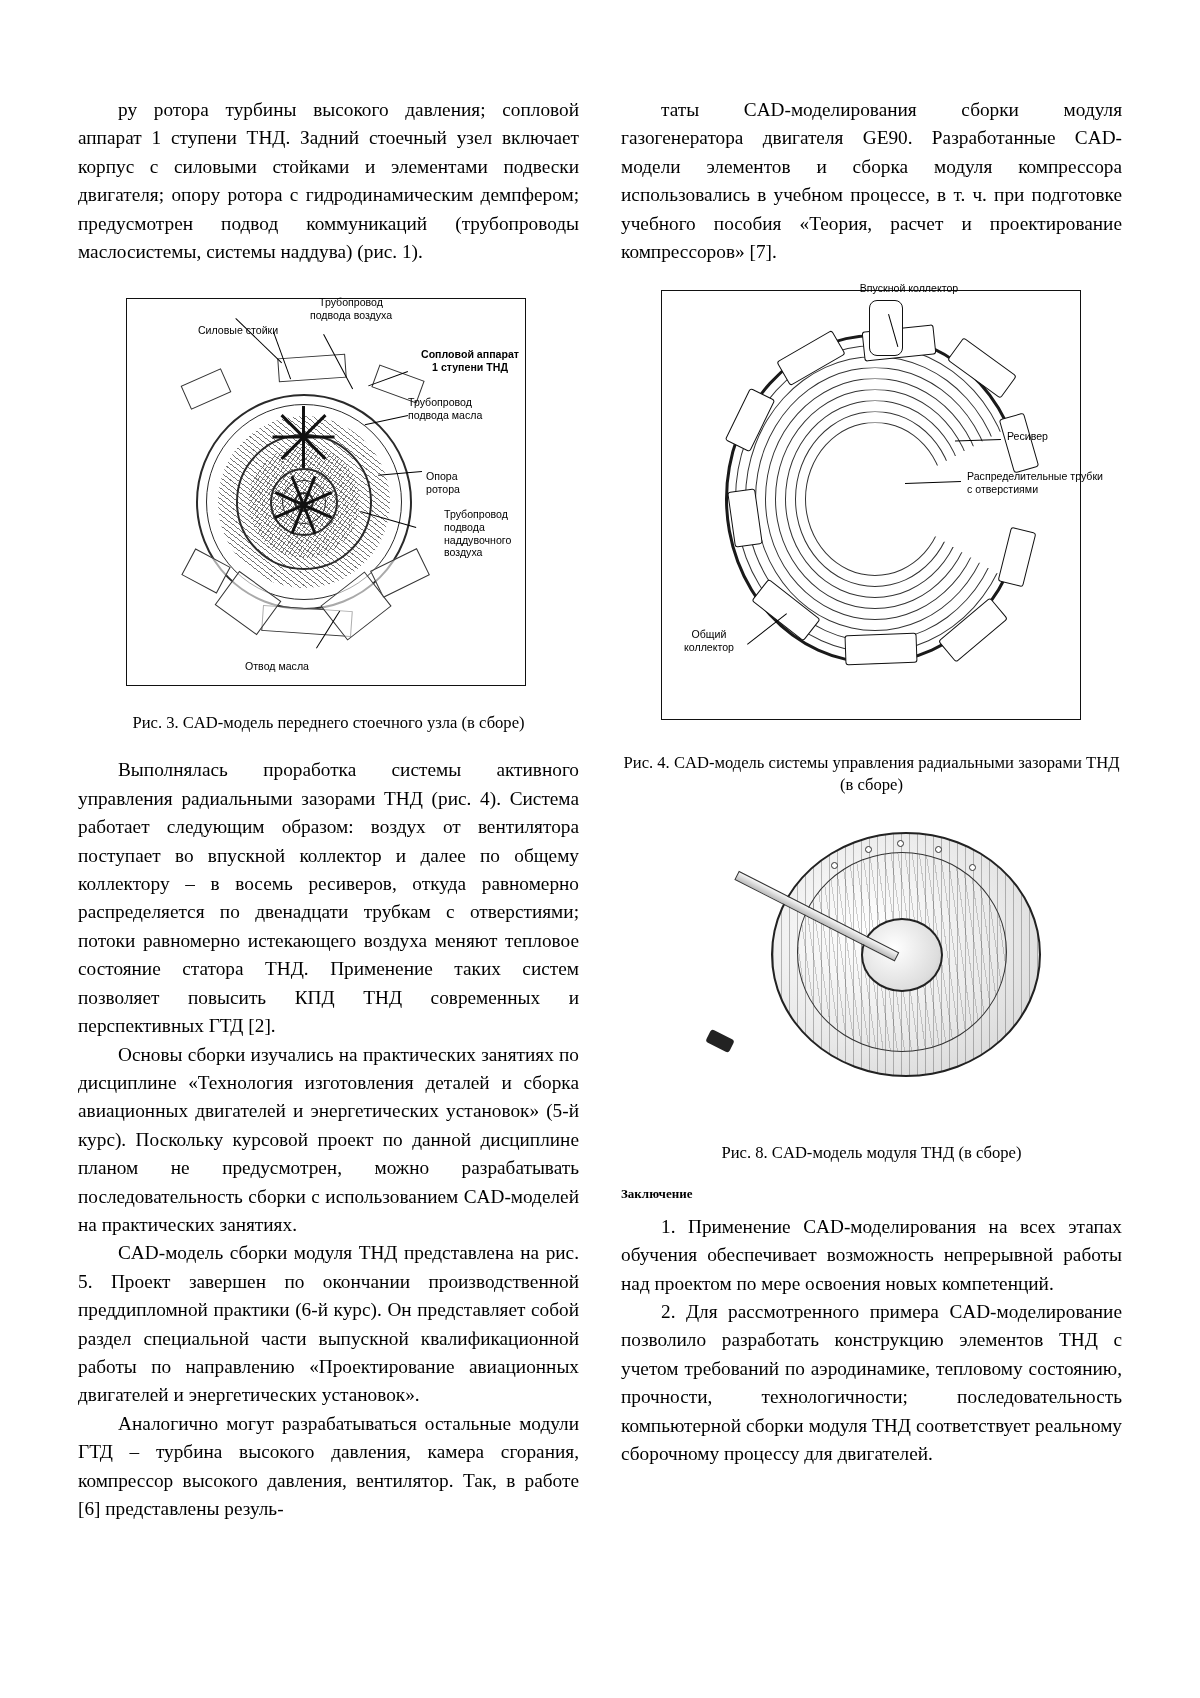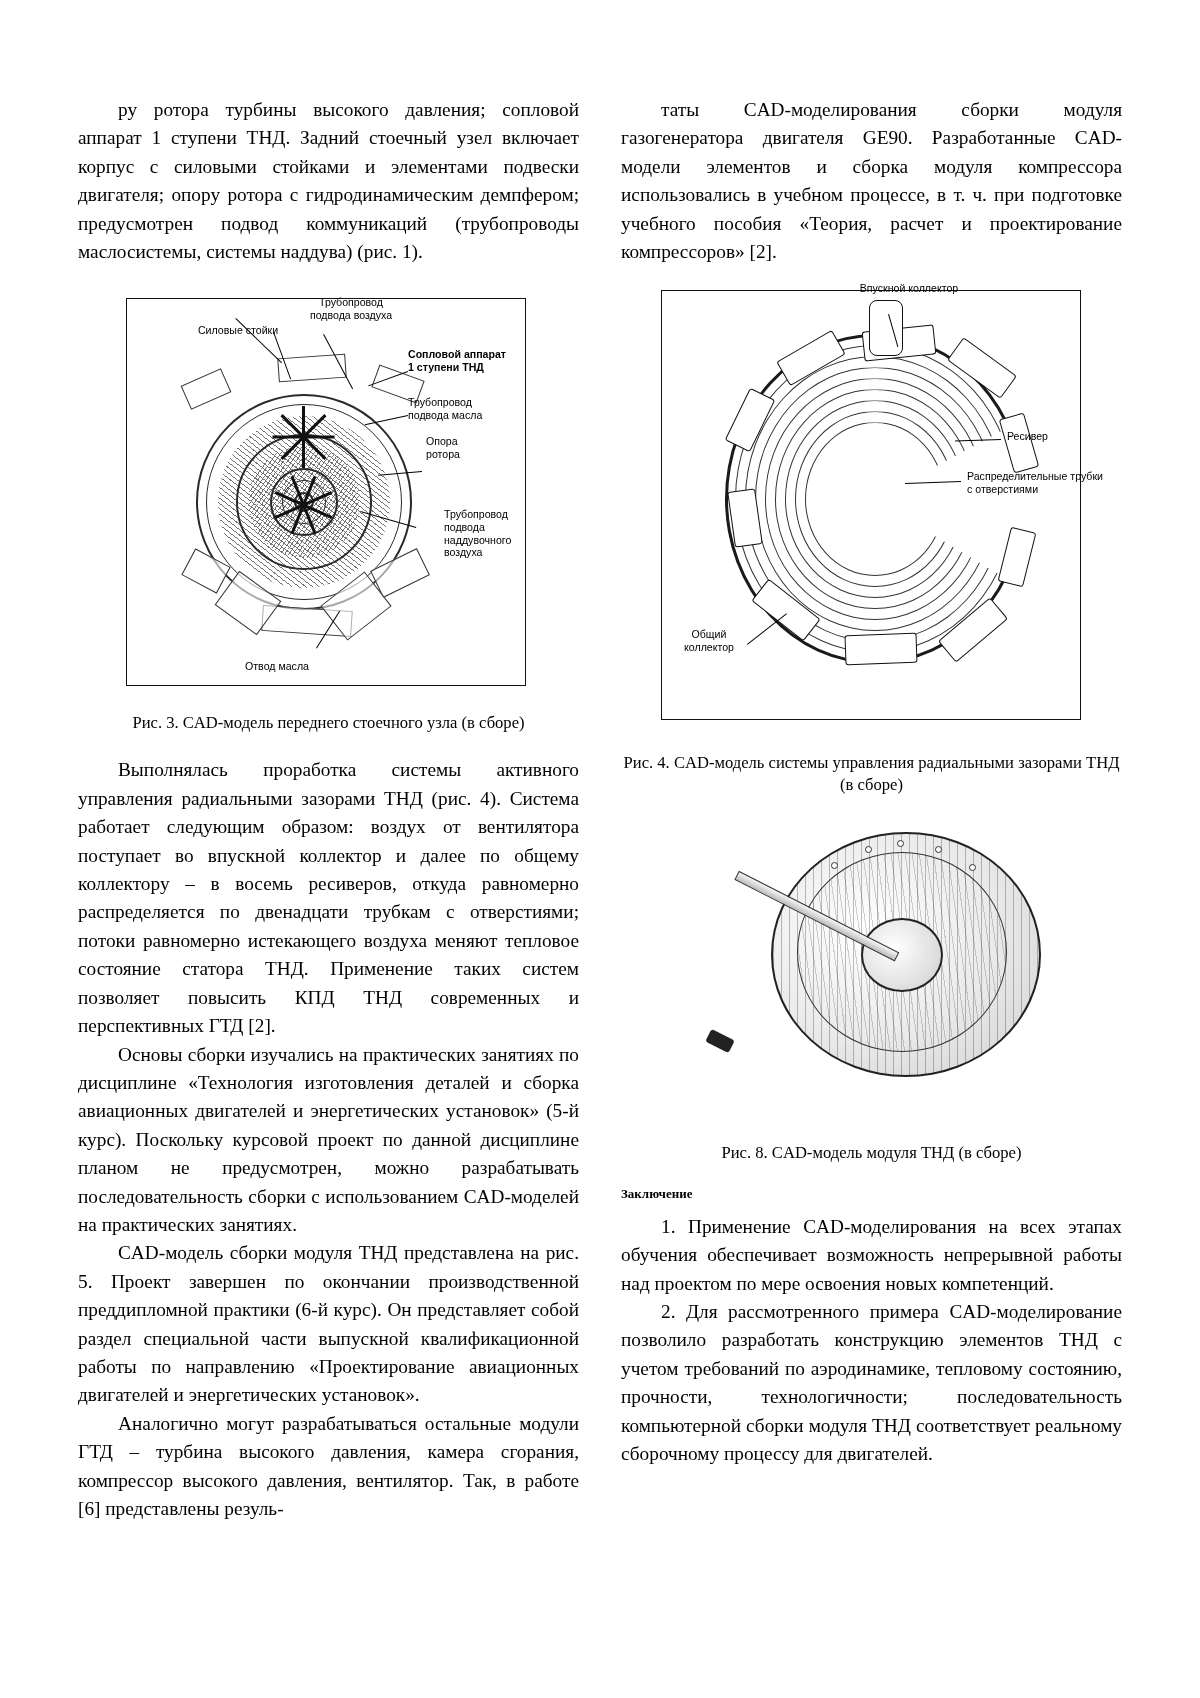--- a/index.html
+++ b/index.html
@@ -279,45 +279,45 @@
           <div class="lead" style="left:158px; top:42px; width:64px; transform:rotate(44deg);"></div>
           <div class="lead" style="left:330px; top:96px; width:42px; transform:rotate(160deg);"></div>
           <div class="lead" style="left:330px; top:140px; width:44px; transform:rotate(168deg);"></div>
           <div class="lead" style="left:344px; top:196px; width:44px; transform:rotate(175deg);"></div>
           <div class="lead" style="left:338px; top:252px; width:58px; transform:rotate(196deg);"></div>
           <div class="lead" style="left:238px; top:372px; width:44px; transform:rotate(-58deg);"></div>
 
           <div class="lbl" style="left:218px; top:20px; width:110px;">Трубопровод
 подвода воздуха</div>
           <div class="lbl" style="left:108px; top:48px; width:104px;">Силовые стойки</div>
-          <div class="lbl b" style="left:330px; top:72px; width:124px; text-align:left;">Сопловой аппарат
+          <div class="lbl b" style="left:330px; top:72px; width:124px; text-align:center;">Сопловой аппарат
 1 ступени ТНД</div>
           <div class="lbl" style="left:330px; top:120px; width:116px; text-align:left;">Трубопровод
 подвода масла</div>
-          <div class="lbl" style="left:348px; top:159px; width:76px; text-align:left;">Опора
+          <div class="lbl" style="left:348px; top:194px; width:76px; text-align:left;">Опора
 ротора</div>
           <div class="lbl" style="left:366px; top:232px; width:96px; text-align:left;">Трубопровод
 подвода
 наддувочного
 воздуха</div>
           <div class="lbl" style="left:152px; top:384px; width:94px;">Отвод масла</div>
         </div>
         <p class="fig-caption">Рис. 3. CAD-модель переднего стоечного узла (в сборе)</p>
       </div>
 
       <div style="height:22px;"></div>
       <p>Выполнялась проработка системы активного управления радиальными зазорами ТНД (рис. 4). Система работает следующим образом: воздух от вентилятора поступает во впускной коллектор и далее по общему коллектору – в восемь ресиверов, откуда равномерно распределяется по двенадцати трубкам с отверстиями; потоки равномерно истекающего воздуха меняют тепловое состояние статора ТНД. Применение таких систем позволяет повысить КПД ТНД современных и перспективных ГТД [2].</p>
       <p>Основы сборки изучались на практических занятиях по дисциплине «Технология изготовления деталей и сборка авиационных двигателей и энергетических установок» (5-й курс). Поскольку курсовой проект по данной дисциплине планом не предусмотрен, можно разрабатывать последовательность сборки с использованием CAD-моделей на практических занятиях.</p>
       <p>CAD-модель сборки модуля ТНД представлена на рис. 5. Проект завершен по окончании производственной преддипломной практики (6-й курс). Он представляет собой раздел специальной части выпускной квалификационной работы по направлению «Проектирование авиационных двигателей и энергетических установок».</p>
       <p>Аналогично могут разрабатываться остальные модули ГТД – турбина высокого давления, камера сгорания, компрессор высокого давления, вентилятор. Так, в работе [6] представлены резуль-</p>
     </div>
 
     <div class="col">
 
-      <p>таты CAD-моделирования сборки модуля газогенератора двигателя GE90. Разработанные CAD-модели элементов и сборка модуля компрессора использовались в учебном процессе, в т. ч. при подготовке учебного пособия «Теория, расчет и проектирование компрессоров» [2].</p>
+      <p>таты CAD-моделирования сборки модуля газогенератора двигателя GE90. Разработанные CAD-модели элементов и сборка модуля компрессора использовались в учебном процессе, в т. ч. при подготовке учебного пособия «Теория, расчет и проектирование компрессоров» [7].</p>
 
       <div class="figure">
         <div class="fig4-wrap">
           <div class="fig4-box"></div>
 
           <div class="cring">
             <div class="c-outer"></div>
             <div class="c-tube" style="left:10px; top:11px; width:280px; height:308px; clip-path: polygon(0 0,100% 0,100% 28%,54% 28%,54% 74%,100% 74%,100% 100%,0 100%);"></div>
             <div class="c-tube" style="left:20px; top:22px; width:260px; height:286px; clip-path: polygon(0 0,100% 0,100% 28%,54% 28%,54% 74%,100% 74%,100% 100%,0 100%);"></div>
             <div class="c-tube" style="left:30px; top:33px; width:240px; height:264px; clip-path: polygon(0 0,100% 0,100% 28%,54% 28%,54% 74%,100% 74%,100% 100%,0 100%);"></div>

